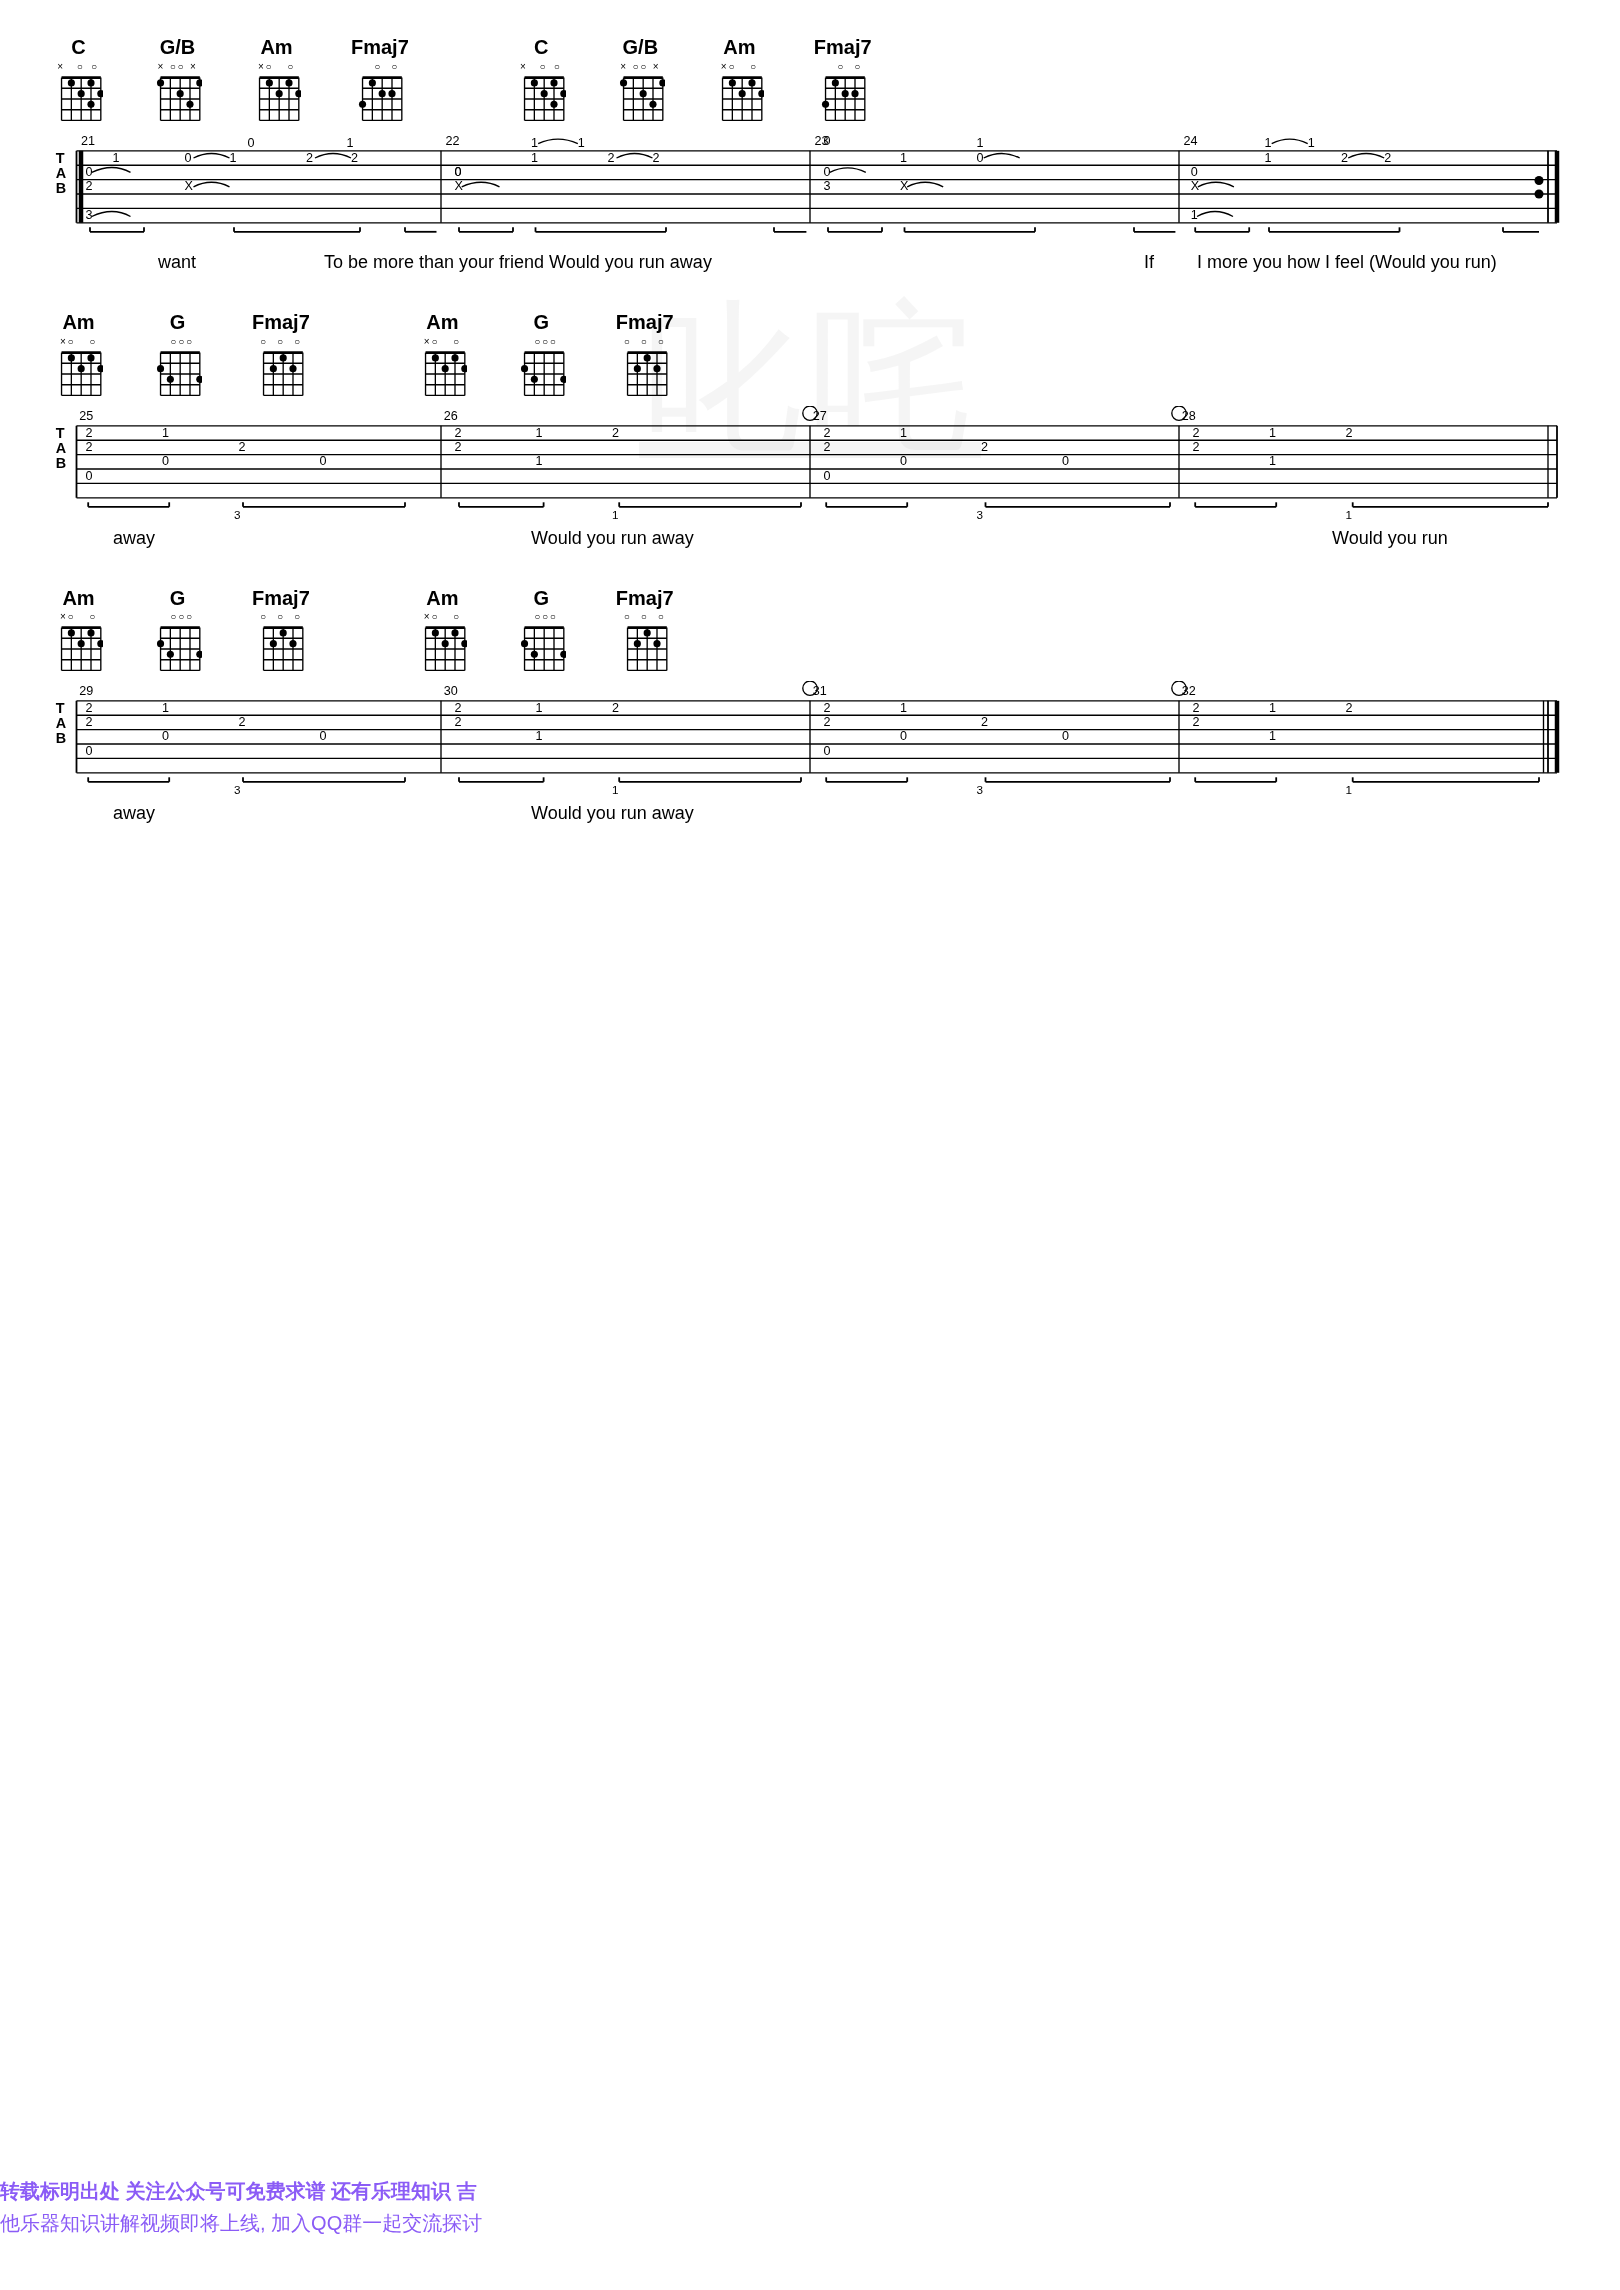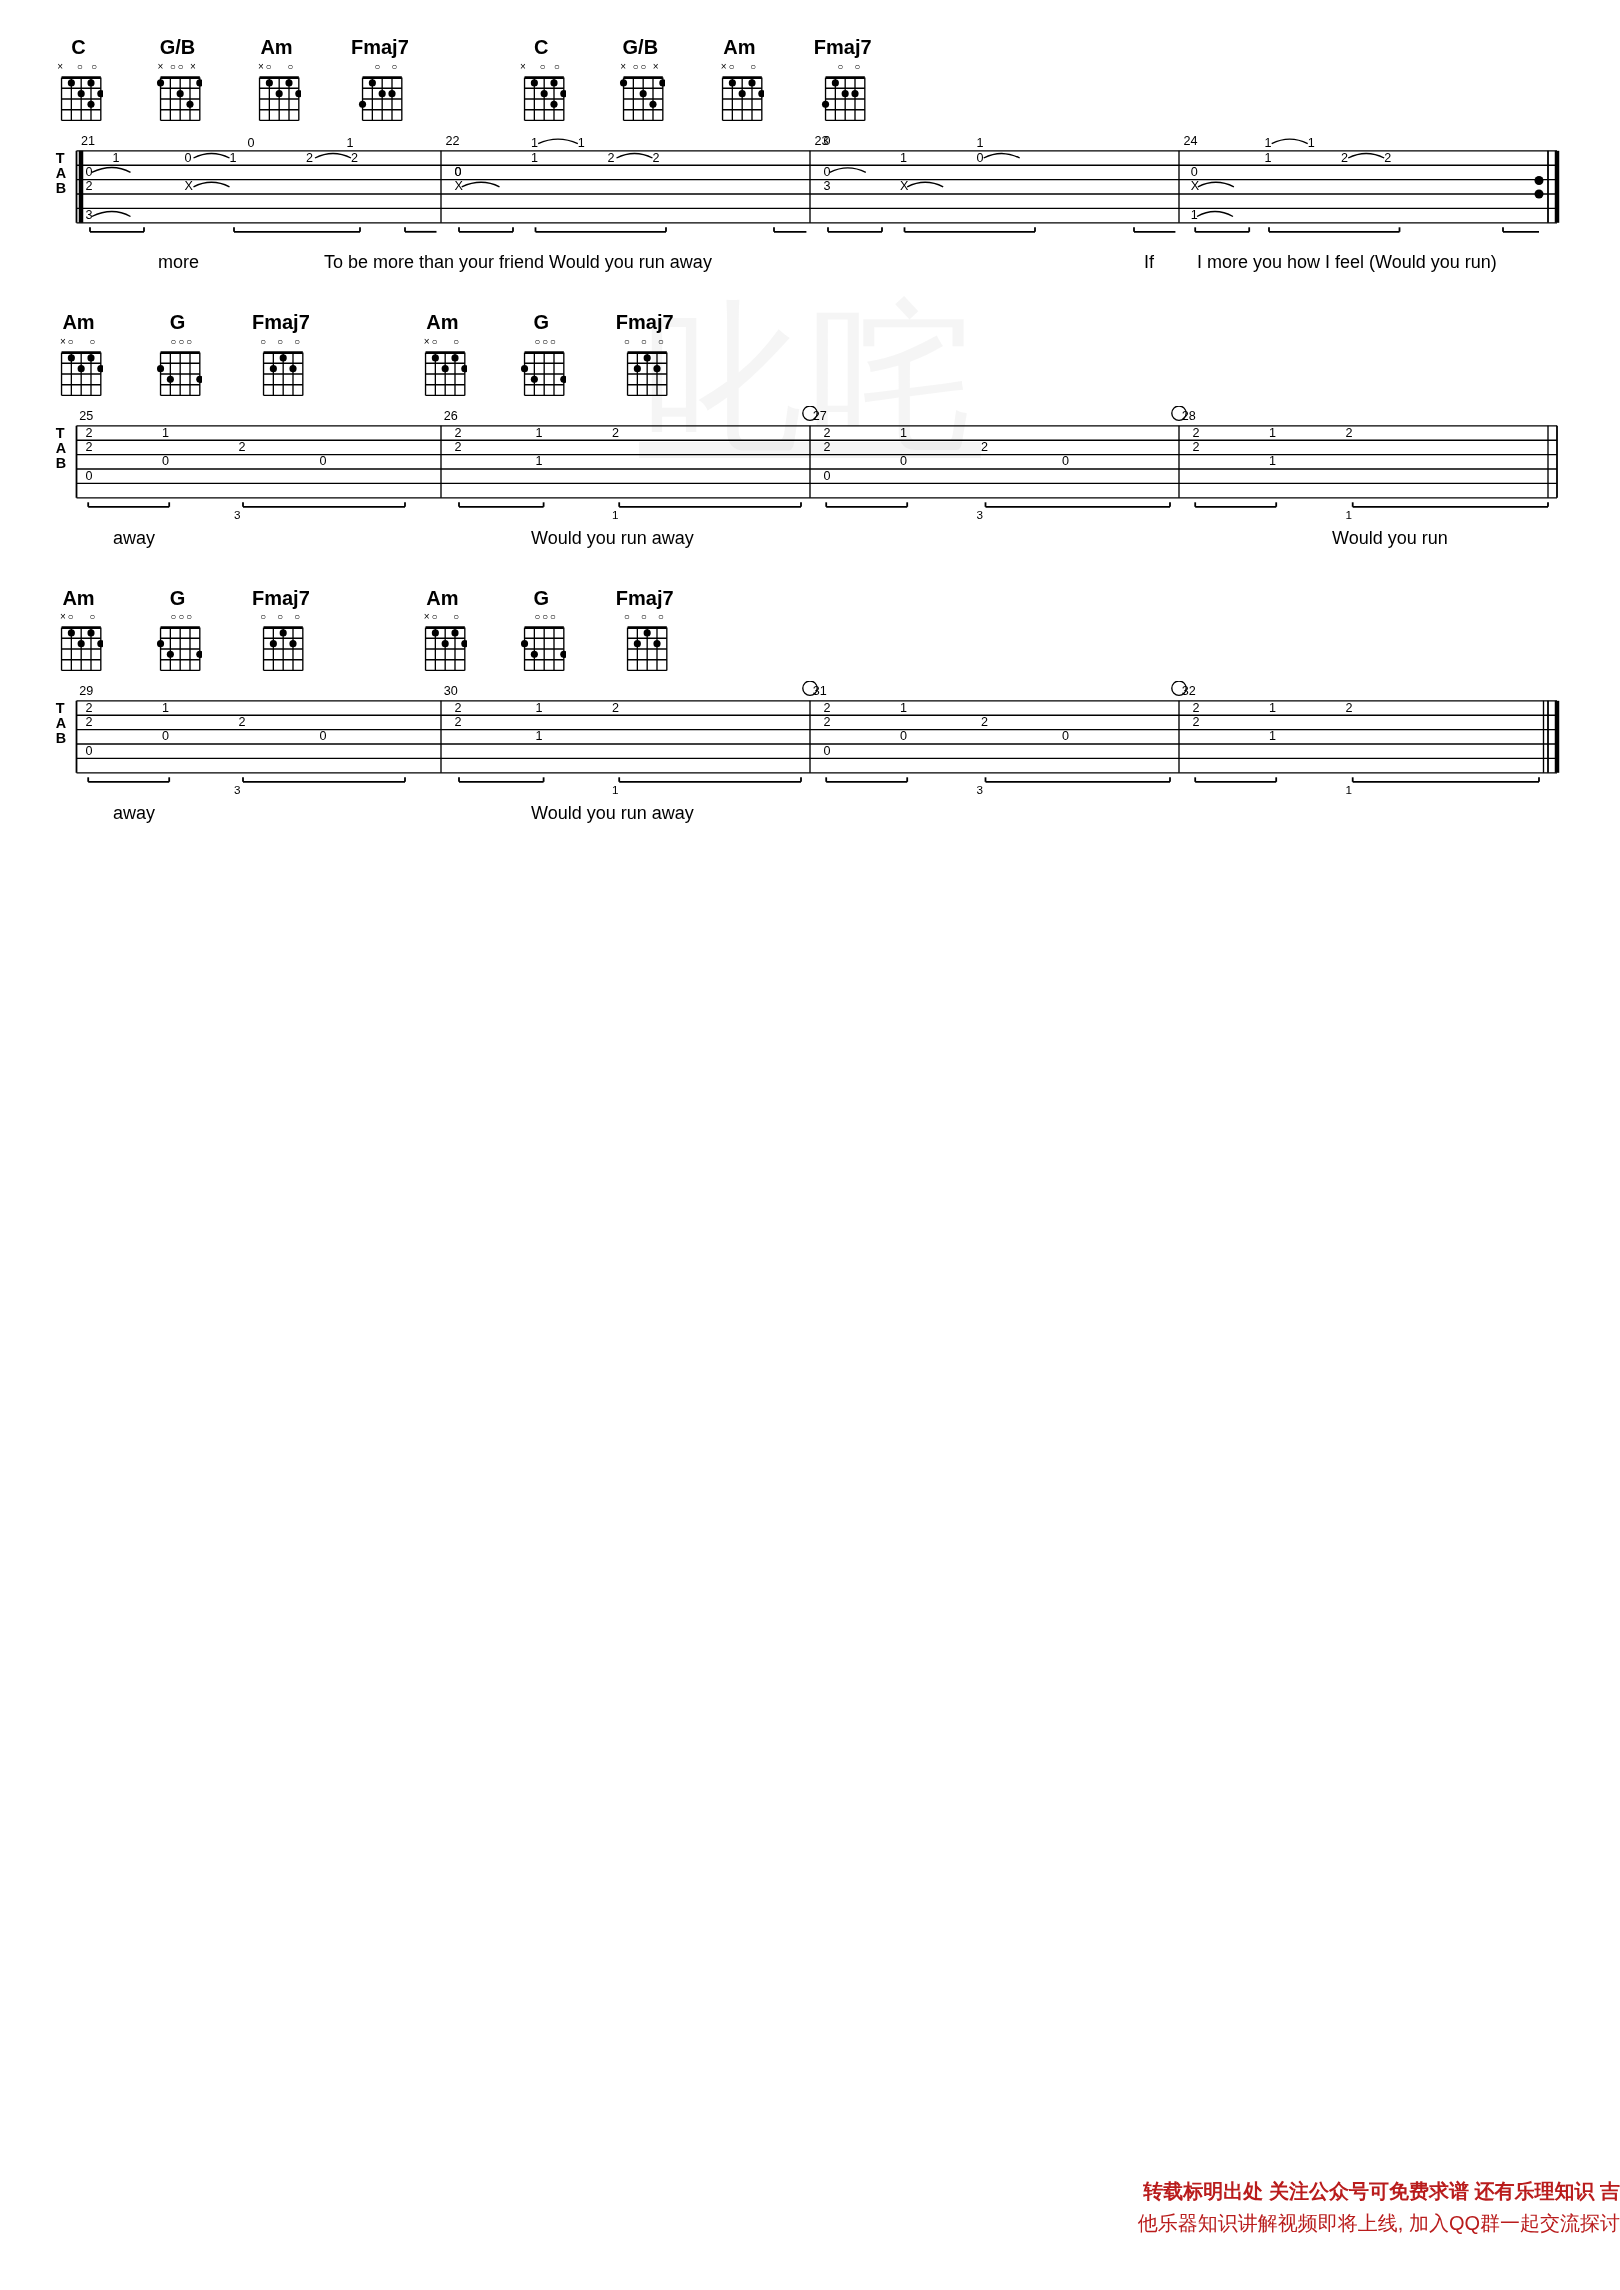--- a/index.html
+++ b/index.html
@@ -67,24 +67,24 @@
       font-family: Arial, sans-serif;
       margin-bottom: 1.8px;
     }
 
     
     .footer {
       position: absolute;
       bottom: 54px;
       left: 0;
       right: 0;
-      text-align: right;
+      text-align: left;
       font-size: 18px;
       font-family: 'SimHei', Arial, sans-serif;
-      color: #b91c1c;
+      color: #8b5cf6;
     }
 
   </style>
 </head>
 <body>
 
 <div class="page">
 
   <div class="watermark">叱咤</div>
 
@@ -423,21 +423,21 @@
           <line x1="1350" y1="107" x2="1350" y2="112" stroke="#000" stroke-width="2"></line>
           <line x1="1495" y1="107" x2="1495" y2="112" stroke="#000" stroke-width="2"></line>
 
           <line x1="1610" y1="112" x2="1650" y2="112" stroke="#000" stroke-width="2"></line>
           <line x1="1610" y1="107" x2="1610" y2="112" stroke="#000" stroke-width="2"></line>
 
         </svg>
       </div>
 
       <div style="position:relative; height:32px; margin-bottom:18px; font-family:Arial; font-size:18px;">
-        <span style="position:absolute; left:104px;">more</span>
+        <span style="position:absolute; left:104px;">want</span>
         <span style="position:absolute; left:270px;">To be more than your friend Would you run away</span>
         <span style="position:absolute; left:1090px;">If</span>
         <span style="position:absolute; left:1143px;">I  more you how I feel (Would you run)</span>
       </div>
     </div>
 
     <div class="tab-section">
 
       <div class="chord-row">
 

